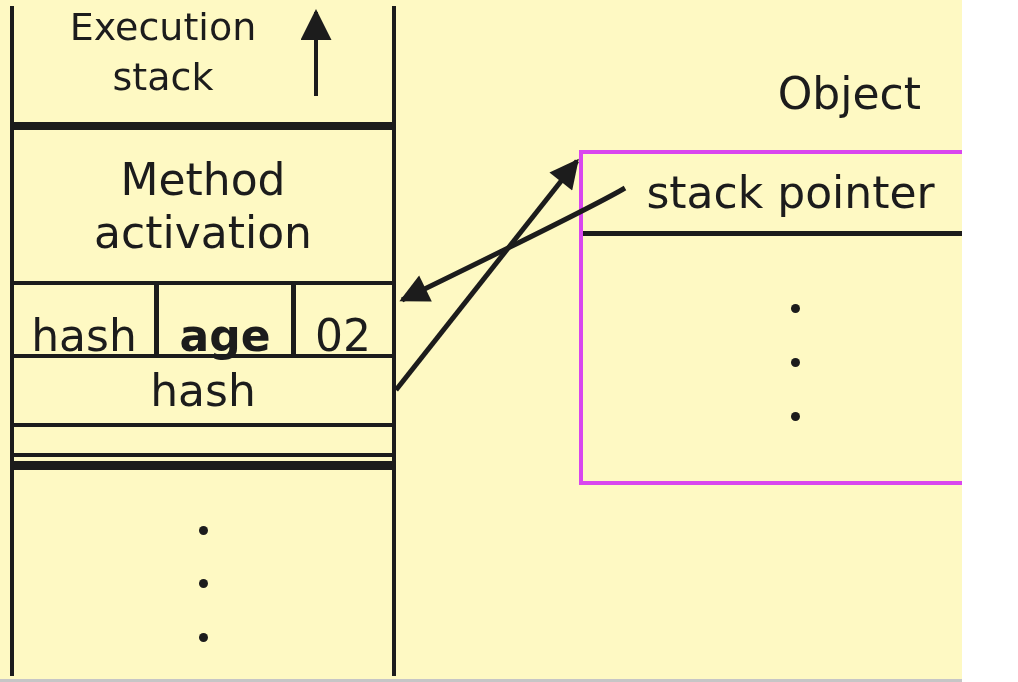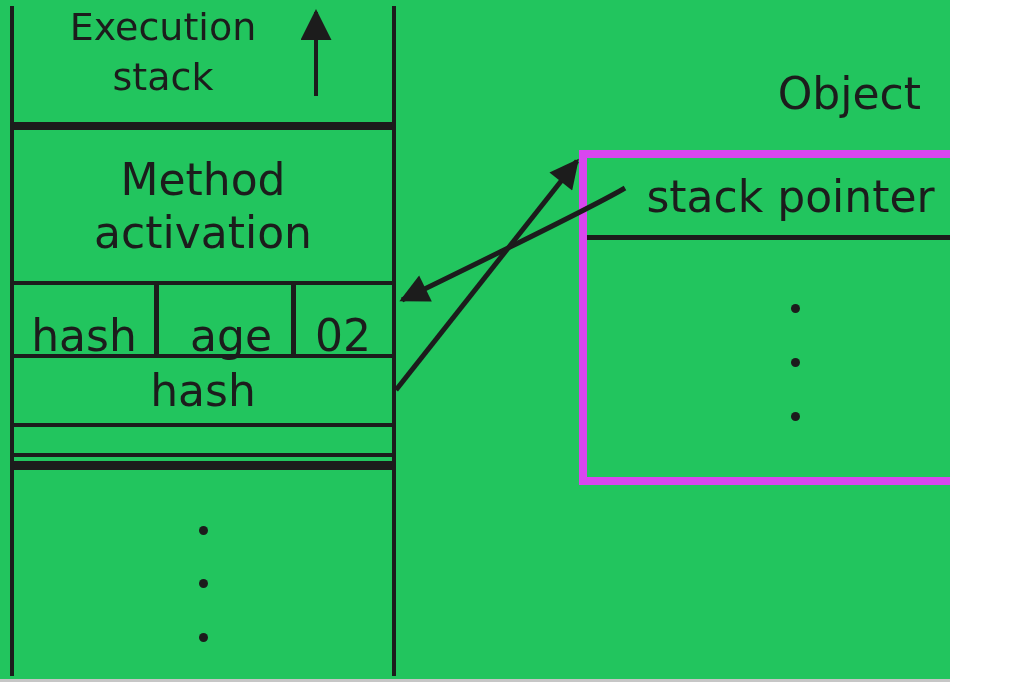--- a/index.html
+++ b/index.html
@@ -1,23 +1,24 @@
 <!DOCTYPE html>
 <html><head>
 <meta charset="utf-8">
 <style>
   html, body { margin: 0; padding: 0; background: #ffffff; }
   .canvas {
     position: relative;
     width: 950px;
     height: 682px;
-    background: #22c55e;
+    background: #fef9c3;
     overflow: hidden;
     font-family: "DejaVu Sans", sans-serif;
     color: #1c1c1c;
+    padding-left: 12px;
   }
   .abs { position: absolute; }
   .ink { background: #1c1c1c; }
 
   
   .rail { width: 4px; top: 6px; height: 670px; }
   .rail.left  { left: 10px; }
   .rail.right { left: 392px; }
   .hline { left: 10px; width: 386px; height: 4px; }
   .hline.thick { height: 8px; }
@@ -35,39 +36,39 @@
     font-size: 44px; line-height: 53px; text-align: center;
     display: flex; flex-direction: column; justify-content: center;
   }
   .cell {
     top: 285px; height: 69px;
     display: flex; align-items: center; justify-content: center;
     font-size: 44px;
     margin-top: 16px;
   }
   .cell.hash { left: 14px;  width: 140px; }
-  .cell.age  { left: 165px; width: 132px; }
+  .cell.age  { left: 159px; width: 132px; font-weight: bold; }
   .cell.lockbits { left: 296px; width: 94px; }
   .owner-row {
     left: 14px; top: 358px; width: 378px; height: 65px;
     display: flex; align-items: center; justify-content: center;
     font-size: 44px;
   }
 
   
   .dot { width: 9px; height: 9px; border-radius: 50%; background: #1c1c1c; }
 
   
   .object-title {
     left: 585px; top: 68px; width: 336px;
     font-size: 44px; text-align: right;
   }
   .object-box {
     left: 579px; top: 150px; width: 423px; height: 335px;
-    border: 8px solid #d946ef; box-sizing: border-box; text-align: right;
+    border: 4px solid #d946ef; box-sizing: border-box; text-align: right;
   }
   .sp-row {
     height: 77px; border-bottom: 5px solid #1c1c1c;
     display: flex; align-items: center; justify-content: center;
     font-size: 44px;
   }
 
   .svg-overlay { left: 0; top: 0; pointer-events: none; }
 
   .bottom-edge { left: 0; top: 679px; width: 1018px; height: 3px; background: #c6c6c6; }

